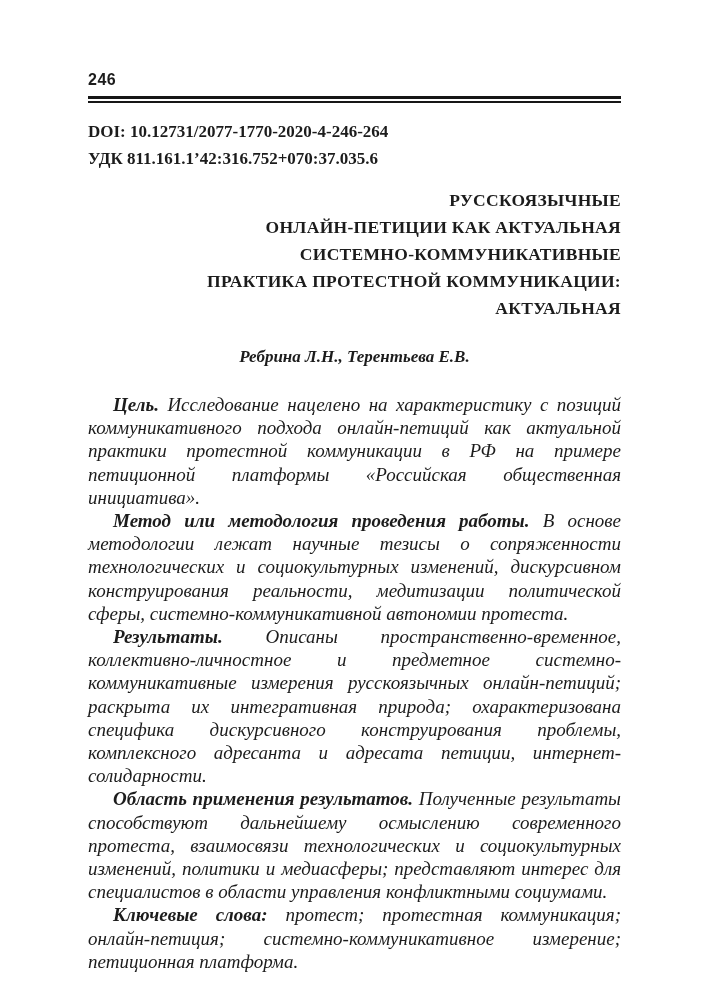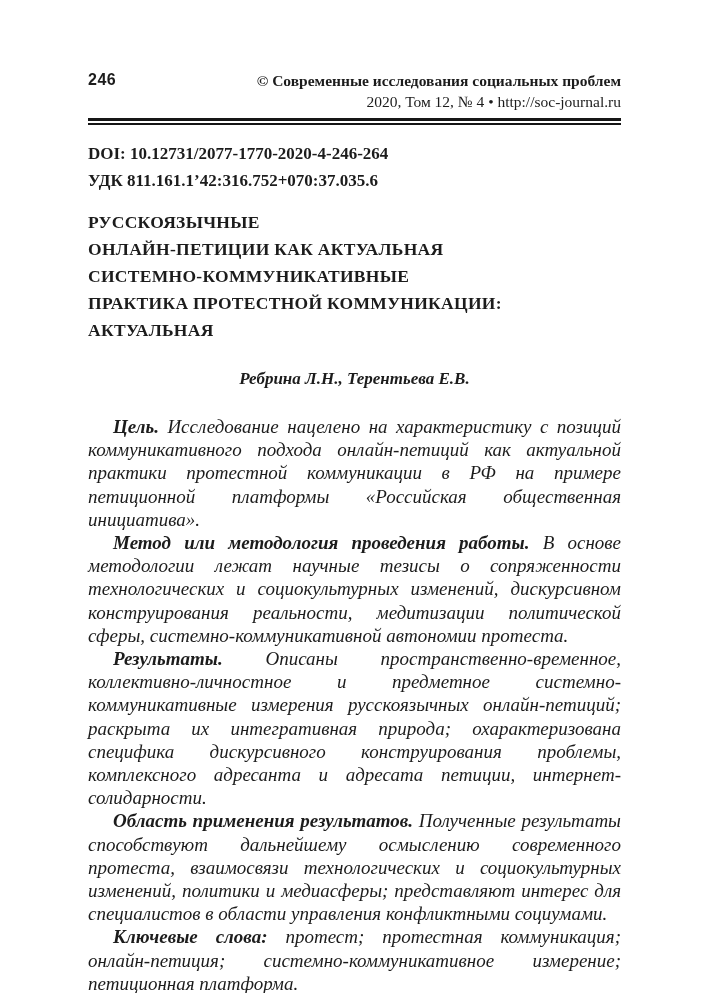--- a/index.html
+++ b/index.html
@@ -54,21 +54,21 @@
   .meta-block {
     margin-top: 16px;
     font-weight: bold;
     font-size: 17px;
     line-height: 26.5px;
   }
 
   
   .article-title {
     margin-top: 15px;
-    text-align: left;
+    text-align: right;
     font-weight: bold;
     font-size: 17.5px;
     line-height: 27px;
     letter-spacing: 0.3px;
   }
   .title-line { display: block; }
 
   
   .authors {
     margin-top: 23px;
@@ -94,24 +94,20 @@
   .lead { font-weight: bold; }
 </style>
 </head>
 <body>
 
 <div class="page">
   <div class="content">
 
     <div class="header-row">
       <div class="page-number">246</div>
-      <div class="journal-block">
-        <div class="journal-name">© Современные исследования социальных проблем</div>
-        <div class="journal-issue">2020, Том 12, № 4 • http://soc-journal.ru</div>
-      </div>
     </div>
 
     <div class="header-rule"></div>
 
     <div class="meta-block">
       <div>DOI: 10.12731/2077-1770-2020-4-246-264</div>
       <div>УДК 811.161.1’42:316.752+070:37.035.6</div>
     </div>
 
     <h1 class="article-title">

